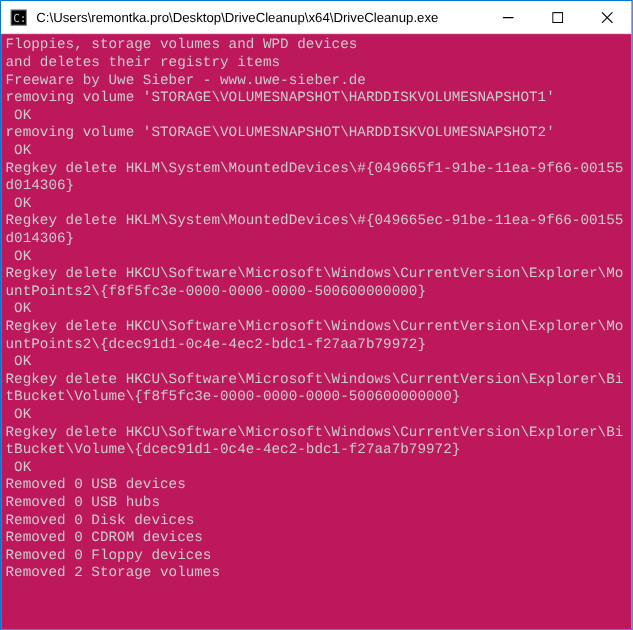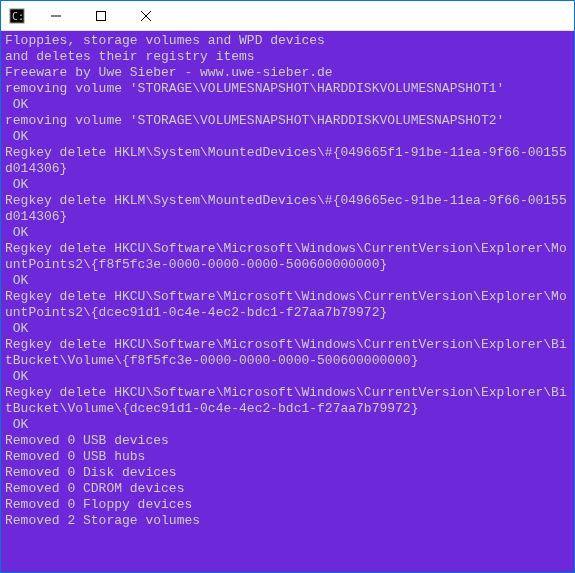--- a/index.html
+++ b/index.html
@@ -40,21 +40,21 @@
       width: 45px;
       height: 100%;
       display: flex;
       align-items: center;
       justify-content: center;
       cursor: pointer;
       font-size: 10px;
       color: #000;
     }
     .console {
-      background: #6d28d9;
+      background: #be185d;
       color: #ccc;
       font-family: 'Consolas', 'Courier New', monospace;
       font-size: 13px;
       line-height: 16px;
       padding: 2px 4px;
       height: calc(100% - 30px);
       overflow: hidden;
       white-space: pre-wrap;
       word-break: break-all;
     }
@@ -65,20 +65,21 @@
 </head>
 <body>
 
 <div class="titlebar">
   <span class="title-icon">
     <svg width="16" height="16" viewBox="0 0 16 16">
       <rect x="1" y="1" width="14" height="14" fill="#000" stroke="#888" stroke-width="1"></rect>
       <text x="3" y="12" font-size="10" fill="#ccc" font-family="monospace">C:</text>
     </svg>
   </span>
+  <span class="title-text">C:\Users\remontka.pro\Desktop\DriveCleanup\x64\DriveCleanup.exe</span>
   <div class="win-controls">
     <div class="win-btn">
       <svg width="10" height="10" viewBox="0 0 10 10">
           <line x1="0" y1="5" x2="10" y2="5" stroke="#000" stroke-width="1"></line>
         </svg>
     </div>
     <div class="win-btn">
       <svg width="10" height="10" viewBox="0 0 10 10">
           <rect x="0.5" y="0.5" width="9" height="9" fill="none" stroke="#000" stroke-width="1"></rect>
         </svg>

